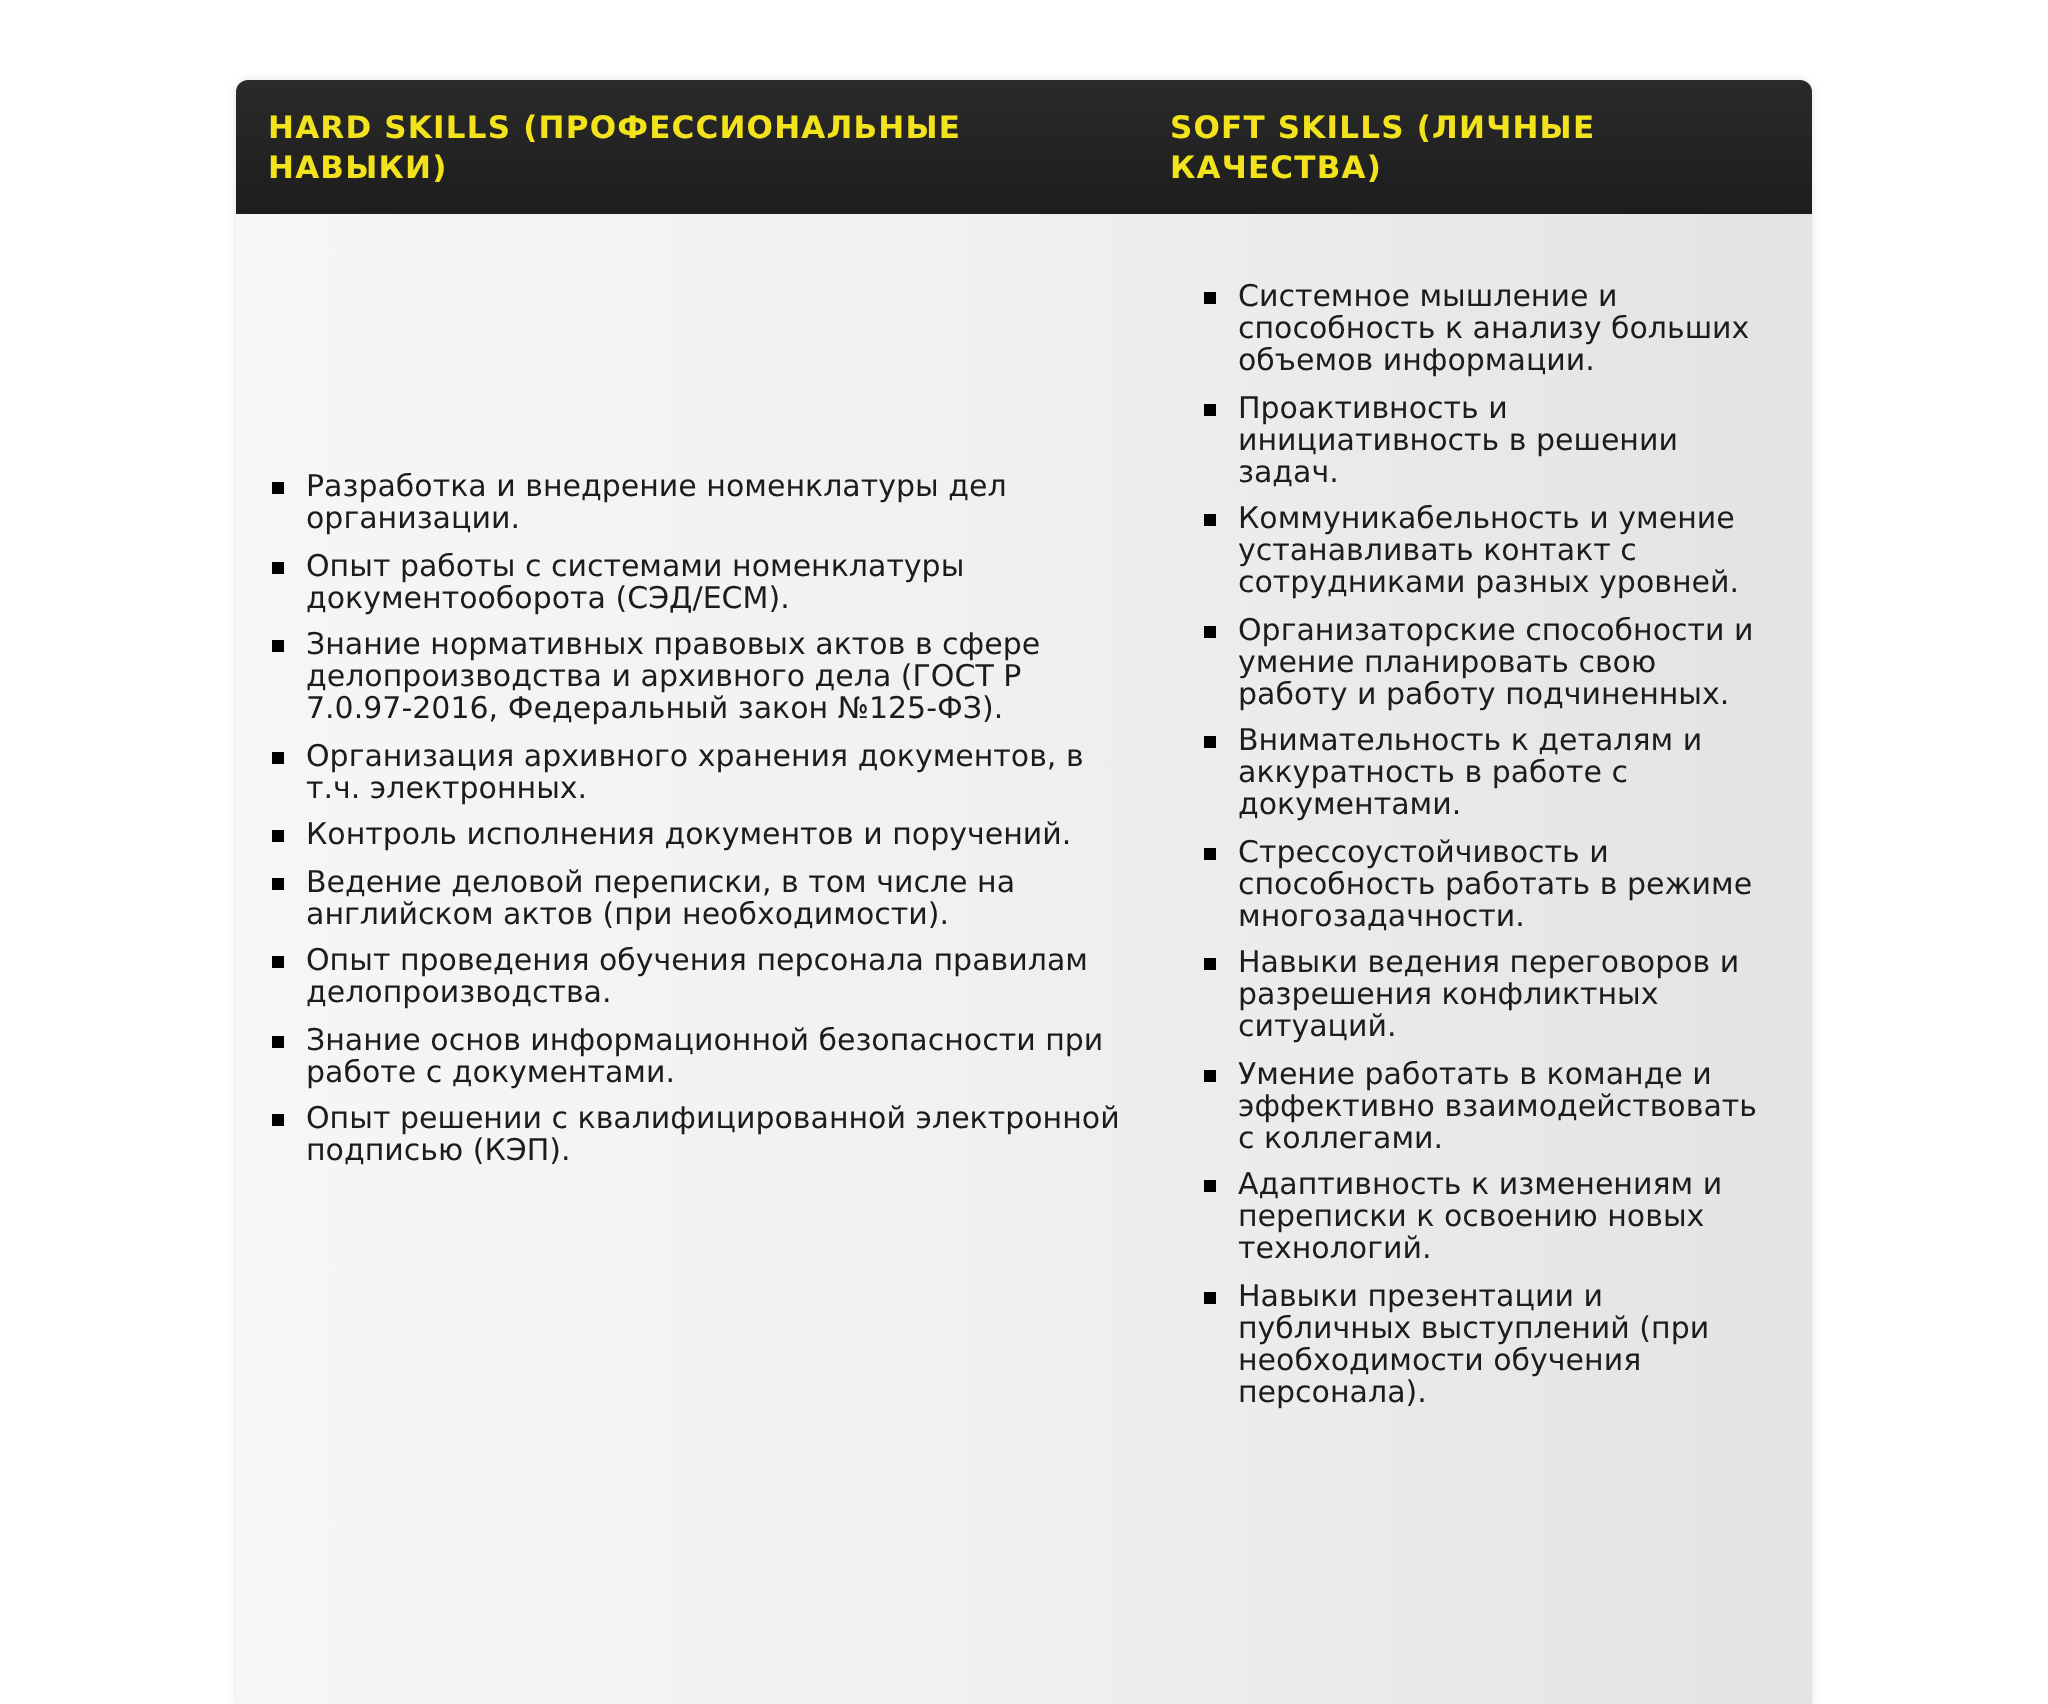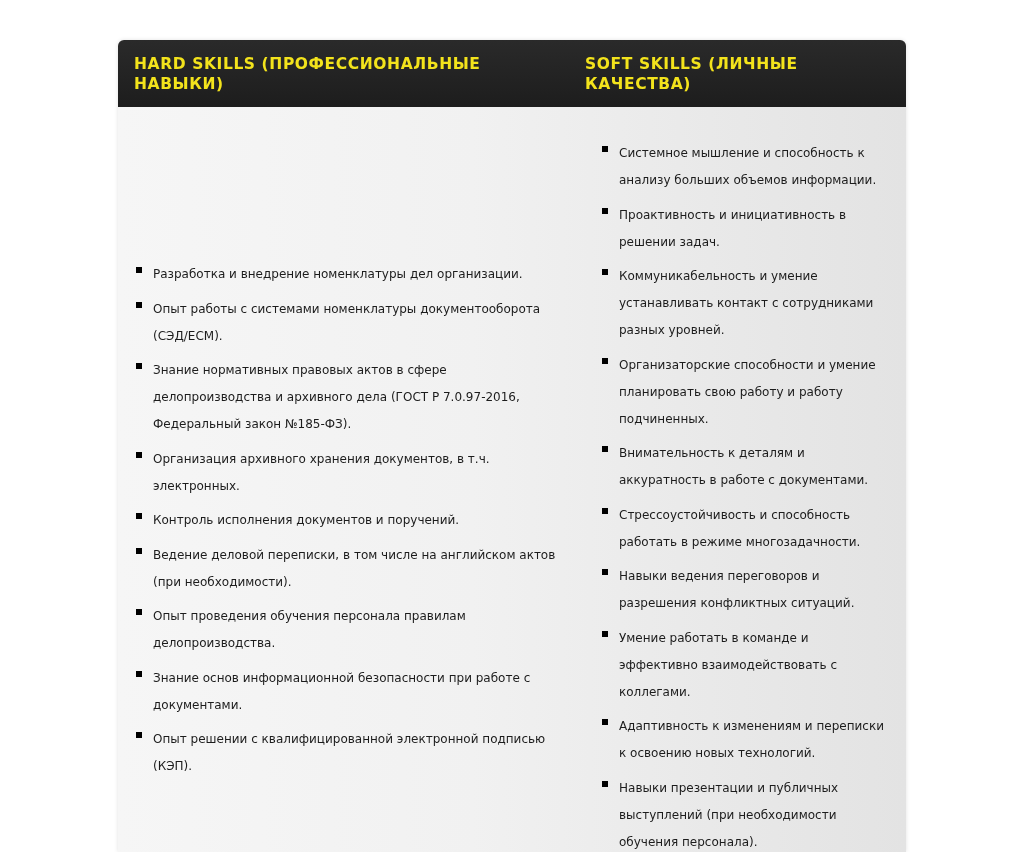--- a/index.html
+++ b/index.html
@@ -50,58 +50,58 @@
     }
     ul.skills {
       list-style: none;
       margin: 0;
       padding: 0;
       position: absolute;
     }
     ul.skills li {
       position: relative;
       padding-left: 18px;
-      font-size: 12px;
-      line-height: 27px;
+      font-size: 15px;
+      line-height: 16px;
       margin-bottom: 7.5px;
       color: #1c1c1c;
     }
     ul.skills li::before {
       content: "";
       position: absolute;
       left: 1px;
       top: 6px;
       width: 6px;
       height: 6px;
       background: #000000;
     }
     ul.hard-list {
       left: 17px;
-      top: 154px;
+      top: 128px;
       width: 430px;
     }
     ul.soft-list {
       left: 483px;
       top: 33px;
       width: 285px;
     }
   </style>
 </head>
 <body>
 
 <div class="card">
   <div class="card-header">
     <div class="col-title hard">HARD SKILLS (ПРОФЕССИОНАЛЬНЫЕ НАВЫКИ)</div>
     <div class="col-title soft">SOFT SKILLS (ЛИЧНЫЕ КАЧЕСТВА)</div>
   </div>
   <div class="card-body">
     <ul class="skills hard-list">
       <li>Разработка и внедрение номенклатуры дел организации.</li>
       <li>Опыт работы с системами номенклатуры документооборота (СЭД/ECM).</li>
-      <li>Знание нормативных правовых актов в сфере делопроизводства и архивного дела (ГОСТ Р 7.0.97-2016, Федеральный закон №185-ФЗ).</li>
+      <li>Знание нормативных правовых актов в сфере делопроизводства и архивного дела (ГОСТ Р 7.0.97-2016, Федеральный закон №125-ФЗ).</li>
       <li>Организация архивного хранения документов, в т.ч. электронных.</li>
       <li>Контроль исполнения документов и поручений.</li>
       <li>Ведение деловой переписки, в том числе на английском актов (при необходимости).</li>
       <li>Опыт проведения обучения персонала правилам делопроизводства.</li>
       <li>Знание основ информационной безопасности при работе с документами.</li>
       <li>Опыт решении с квалифицированной электронной подписью (КЭП).</li>
     </ul>
     <ul class="skills soft-list">
       <li>Системное мышление и способность к анализу больших объемов информации.</li>
       <li>Проактивность и инициативность в решении задач.</li>

